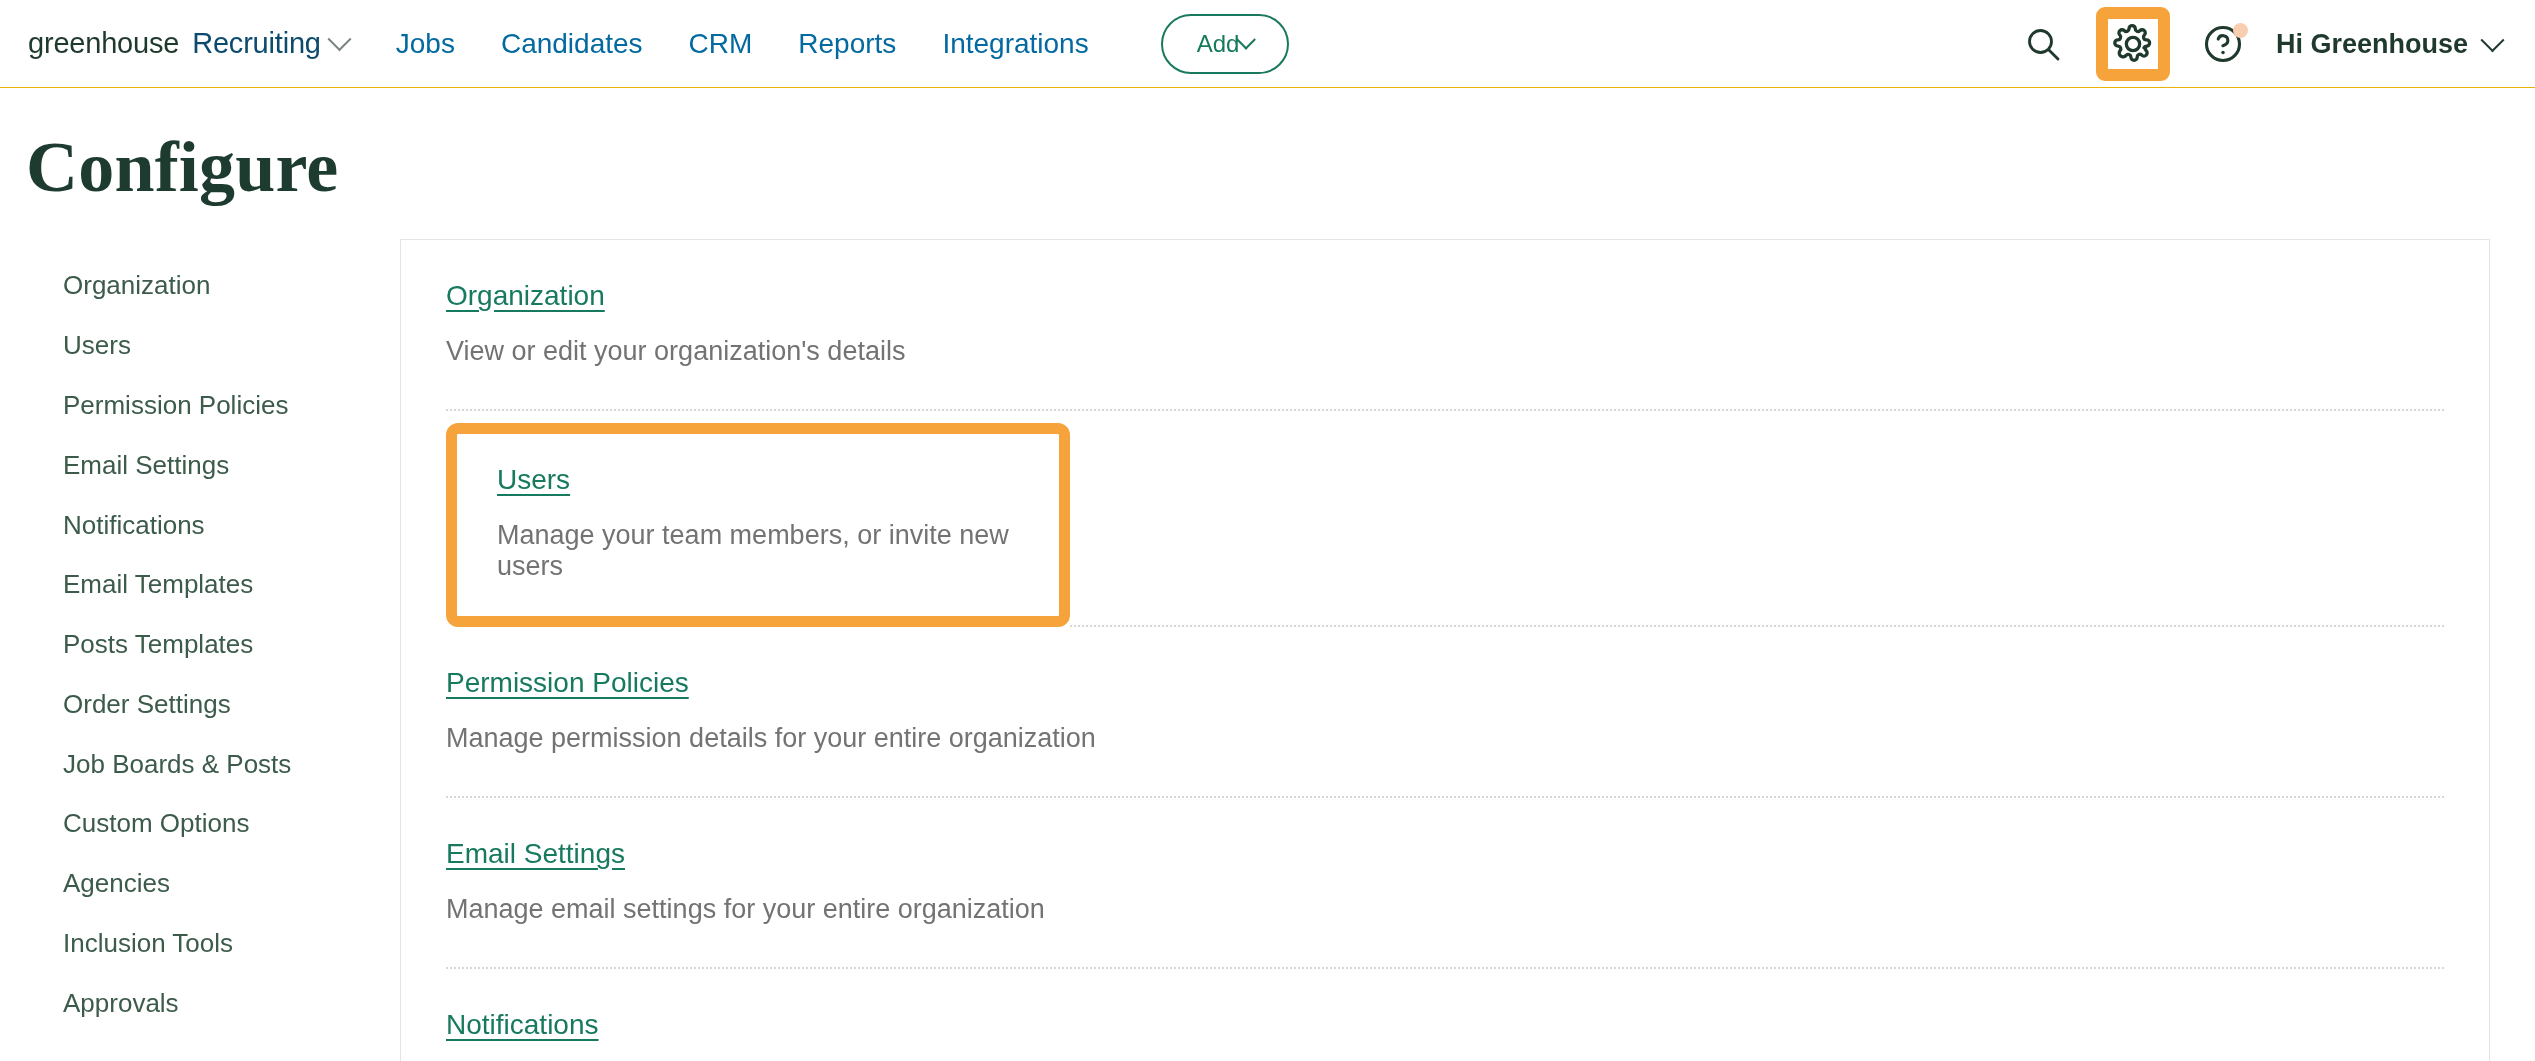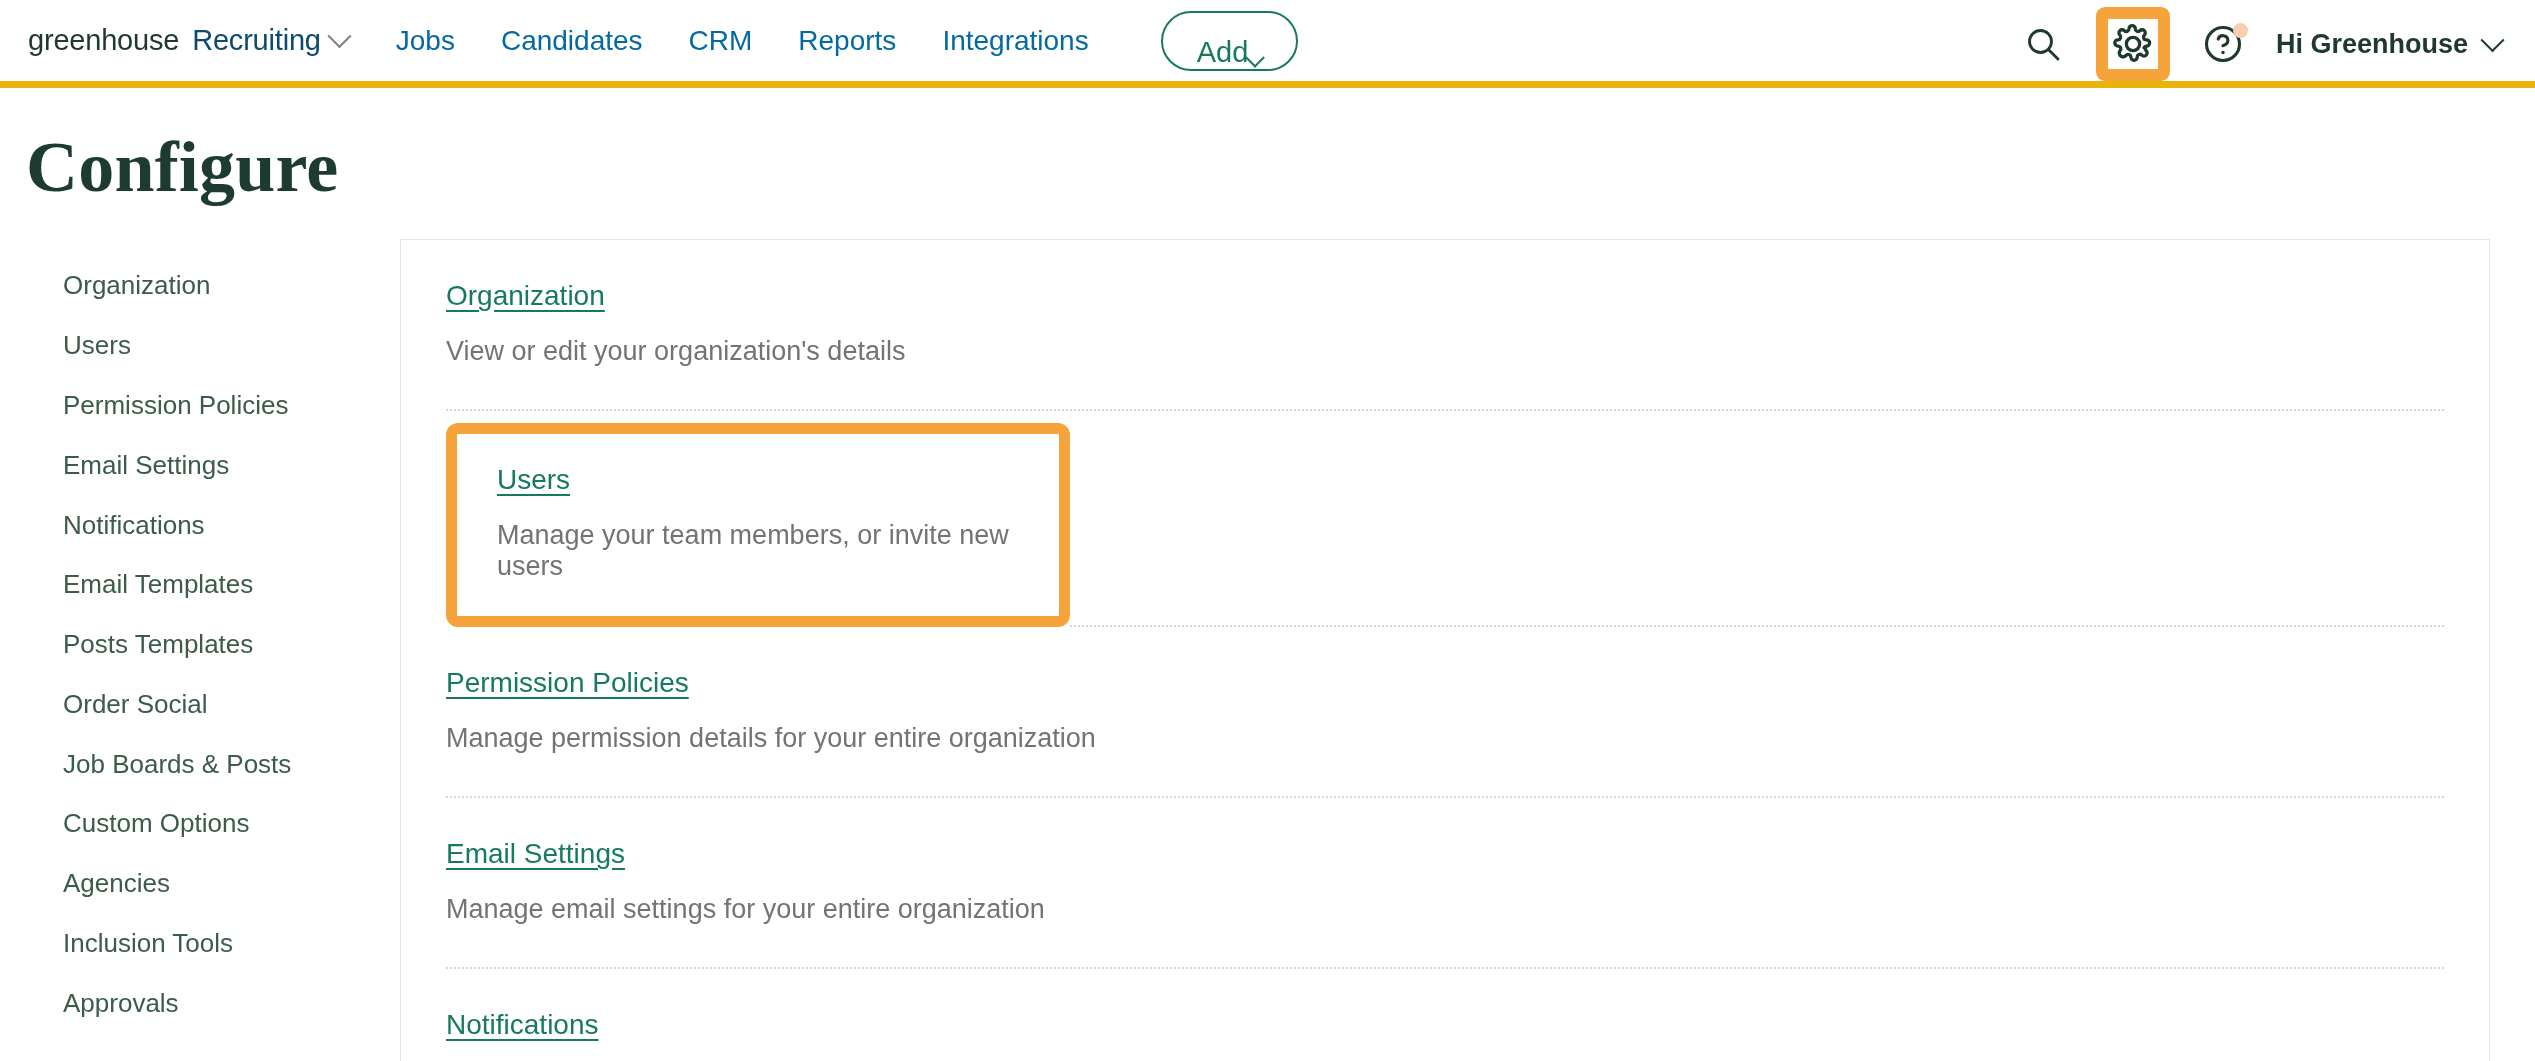--- a/index.html
+++ b/index.html
@@ -10,21 +10,21 @@
     background: #ffffff;
     font-family: "Liberation Sans", sans-serif;
     overflow: hidden;
   }
 
   
   .topbar {
     position: relative;
     height: 88px;
     width: 2535px;
-    border-bottom: 7px solid #eab308;
+    border-bottom: 1px solid #eab308;
     background: #ffffff;
     display: flex;
     align-items: center;
   }
 
   .brand {
     display: flex;
     align-items: center;
     margin-left: 28px;
     gap: 10px;
@@ -75,24 +75,24 @@
     text-align: center;
   }
 
   .add-btn {
     margin-left: 72px;
     border: 2px solid #17795e;
     border-radius: 34px;
     height: 60px;
     padding: 0 34px;
     display: flex;
-    align-items: flex-end;
+    align-items: center;
     gap: 0;
     color: #17795e;
-    font-size: 29px;
+    font-size: 24px;
     background: #fff;
     cursor: pointer;
     white-space: nowrap;
   }
 
   .topbar-right {
     position: absolute;
     right: 34px;
     top: 0;
     height: 88px;
@@ -297,21 +297,21 @@
 <div class="body-wrap">
 
   <aside class="sidebar">
     <a href="#" class="sidebar-item">Organization</a>
     <a href="#" class="sidebar-item">Users</a>
     <a href="#" class="sidebar-item">Permission Policies</a>
     <a href="#" class="sidebar-item">Email Settings</a>
     <a href="#" class="sidebar-item">Notifications</a>
     <a href="#" class="sidebar-item">Email Templates</a>
     <a href="#" class="sidebar-item">Posts Templates</a>
-    <a href="#" class="sidebar-item">Order Social</a>
+    <a href="#" class="sidebar-item">Order Settings</a>
     <a href="#" class="sidebar-item">Job Boards &amp; Posts</a>
     <a href="#" class="sidebar-item">Custom Options</a>
     <a href="#" class="sidebar-item">Agencies</a>
     <a href="#" class="sidebar-item">Inclusion Tools</a>
     <a href="#" class="sidebar-item">Approvals</a>
   </aside>
 
   <main class="content-card">
 
     <section class="section">

